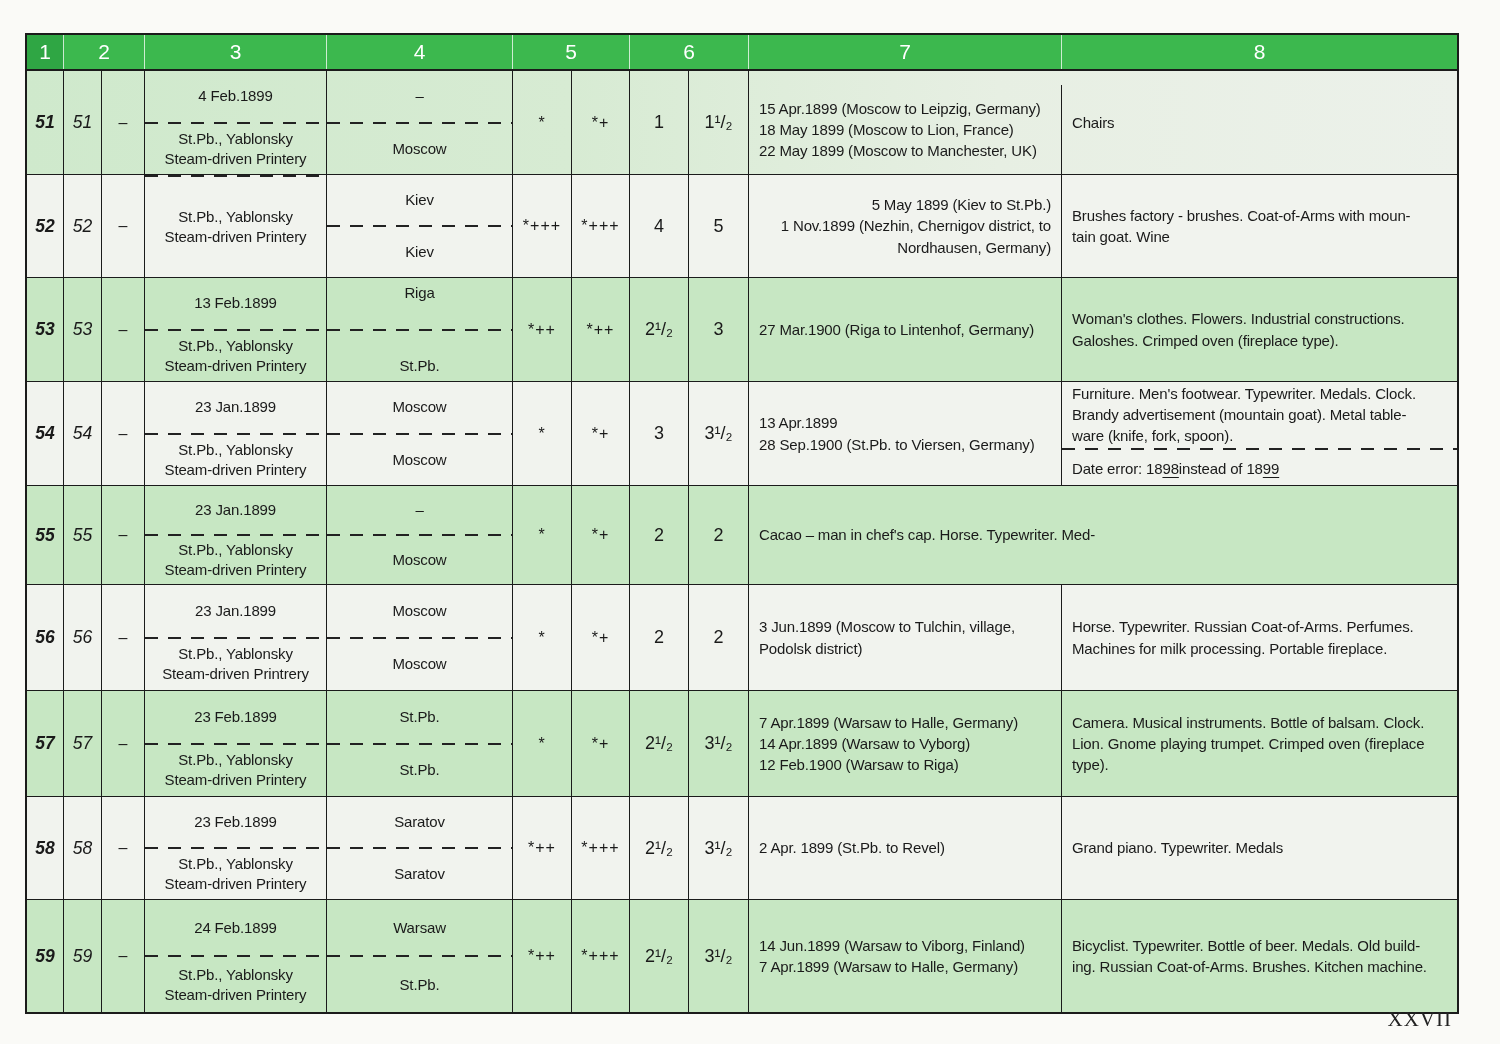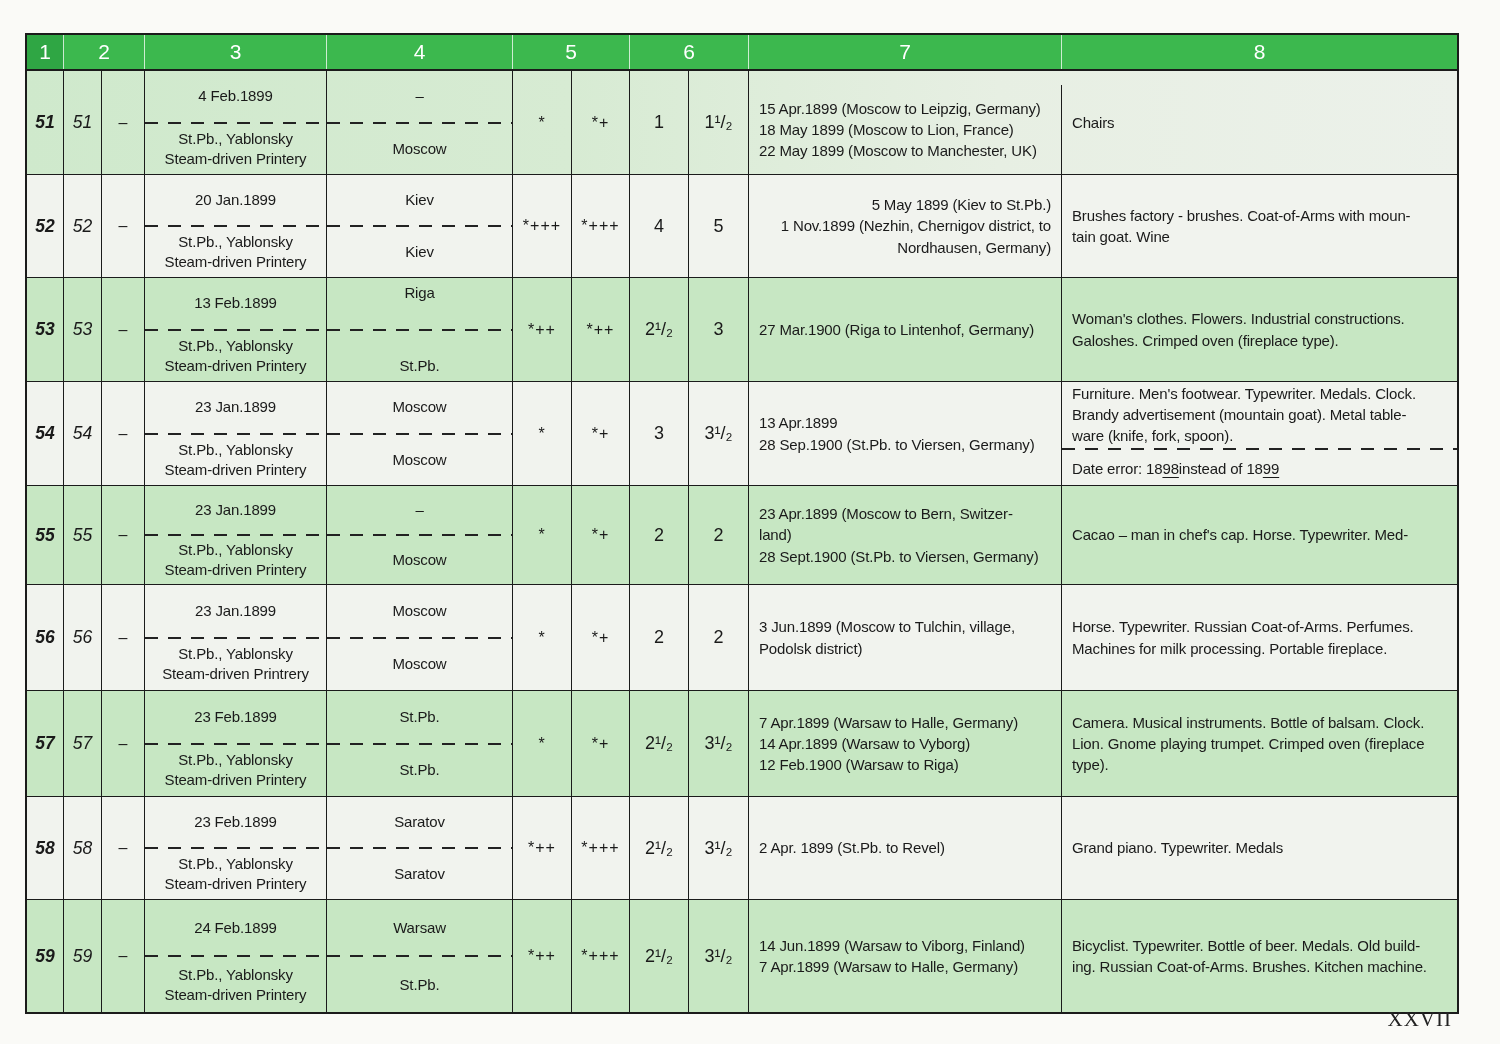--- a/index.html
+++ b/index.html
@@ -126,23 +126,20 @@
             <div class="txt">
               <div class="ln">Chairs</div>
             </div>
           </div>
         </div>
         <div class="trow light" style="height: 102px;">
           <div class="cell num-bold" style="width: 37px;">52</div>
           <div class="cell num-italic" style="width: 38px;">52</div>
           <div class="cell dash-col" style="width: 43px;">–</div>
           <div class="cell split" style="width: 182px;">
-            <div class="half">
-              <div class="ln">20 Jan.1899</div>
-            </div>
             <div class="dashline"></div>
             <div class="half">
               <div class="ln">St.Pb., Yablonsky</div>
               <div class="ln">Steam-driven Printery</div>
             </div>
           </div>
           <div class="cell split" style="width: 186px;">
             <div class="half">
               <div class="ln">Kiev</div>
             </div>
@@ -276,27 +273,20 @@
             </div>
             <div class="dashline"></div>
             <div class="half">
               <div class="ln">Moscow</div>
             </div>
           </div>
           <div class="cell star" style="width: 59px;">*</div>
           <div class="cell star" style="width: 58px;">*+</div>
           <div class="cell val" style="width: 59px;">2</div>
           <div class="cell val" style="width: 60px;">2</div>
-          <div class="cell usage" style="width: 313px;">
-            <div class="txt">
-              <div class="ln">23 Apr.1899 (Moscow to Bern, Switzer-</div>
-              <div class="ln">land)</div>
-              <div class="ln">28 Sept.1900 (St.Pb. to Viersen, Germany)</div>
-            </div>
-          </div>
           <div class="cell desc" style="width: 395px;">
             <div class="txt">
               <div class="ln">Cacao – man in chef's cap. Horse. Typewriter. Med-</div>
             </div>
           </div>
         </div>
         <div class="trow light" style="height: 105px;">
           <div class="cell num-bold" style="width: 37px;">56</div>
           <div class="cell num-italic" style="width: 38px;">56</div>
           <div class="cell dash-col" style="width: 43px;">–</div>

